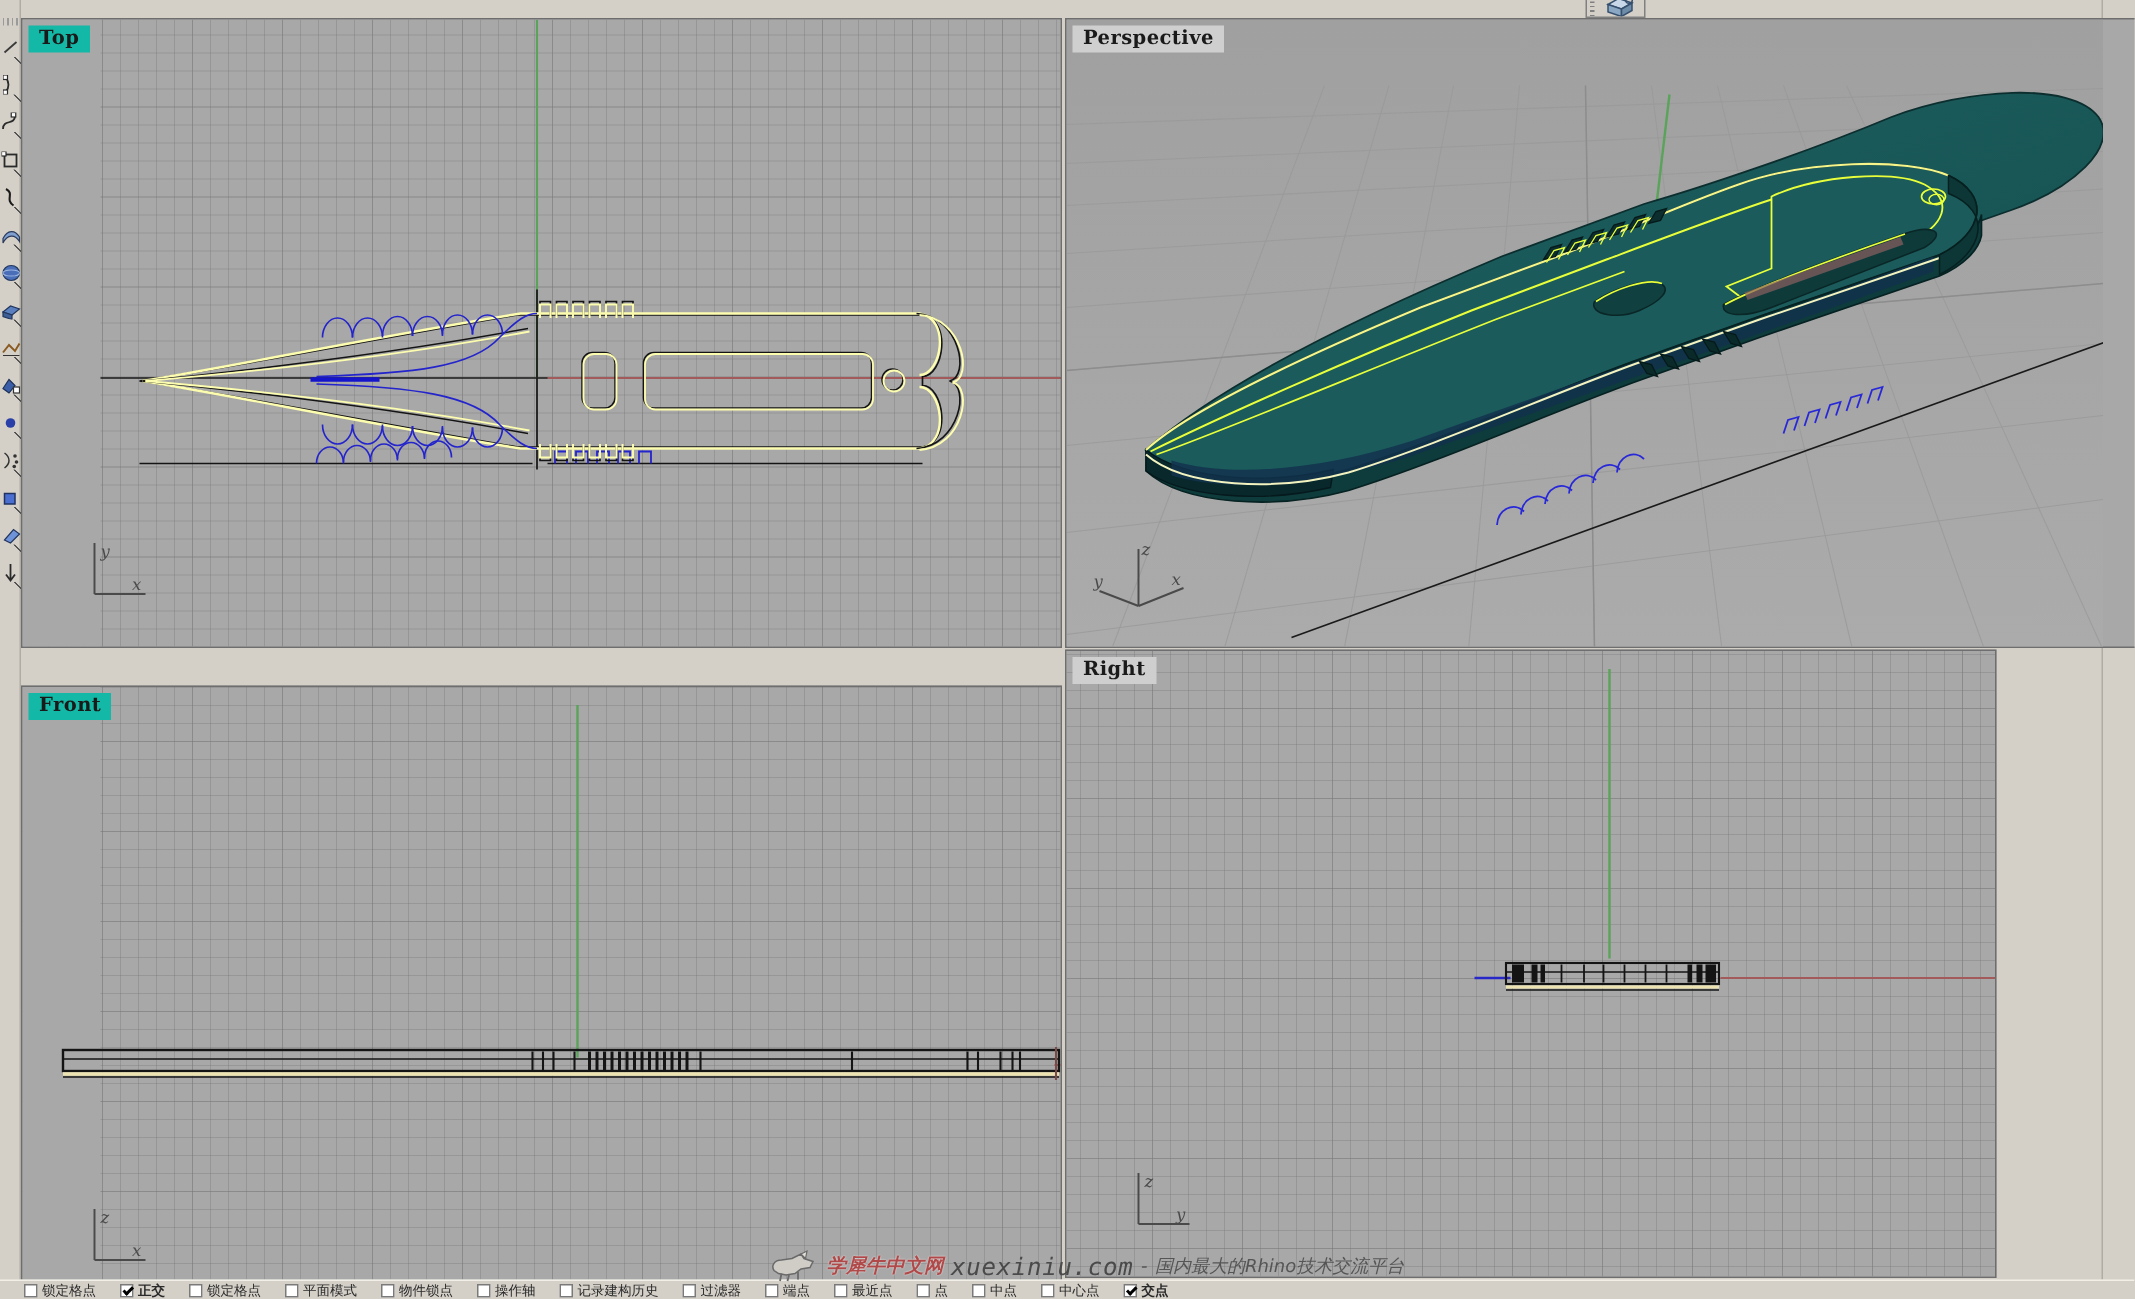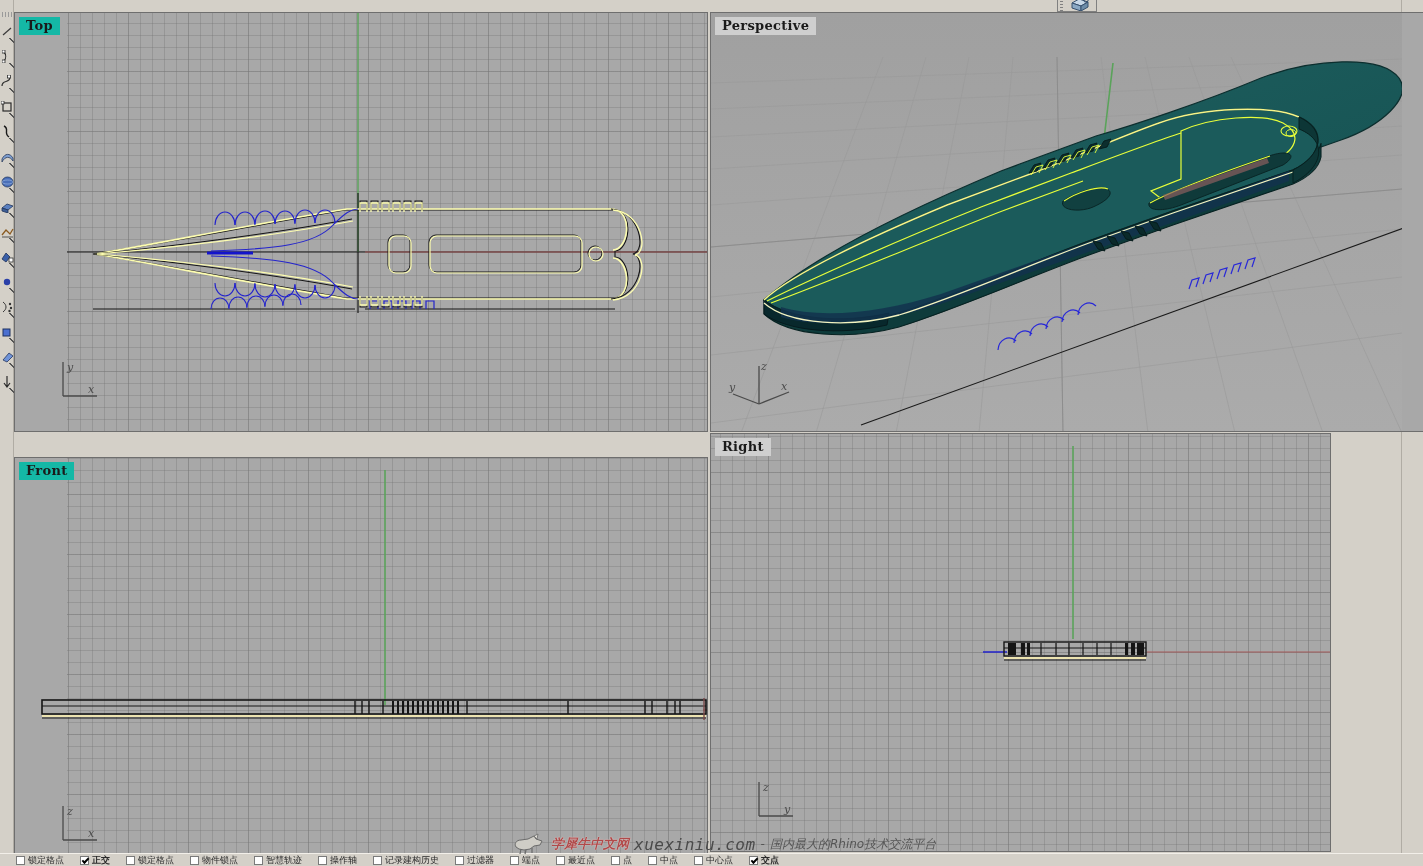--- a/index.html
+++ b/index.html
@@ -668,25 +668,25 @@
     <div class="sb-item bold">
       <span class="sb-chk on"></span>
       <span>正交</span>
     </div>
     <div class="sb-item">
       <span class="sb-chk"></span>
       <span>锁定格点</span>
     </div>
     <div class="sb-item">
       <span class="sb-chk"></span>
+      <span>平面模式</span>
+    </div>
+    <div class="sb-item">
+      <span class="sb-chk"></span>
       <span>物件锁点</span>
-    </div>
-    <div class="sb-item">
-      <span class="sb-chk"></span>
-      <span>智慧轨迹</span>
     </div>
     <div class="sb-item">
       <span class="sb-chk"></span>
       <span>操作轴</span>
     </div>
     <div class="sb-item">
       <span class="sb-chk"></span>
       <span>记录建构历史</span>
     </div>
     <div class="sb-item">

